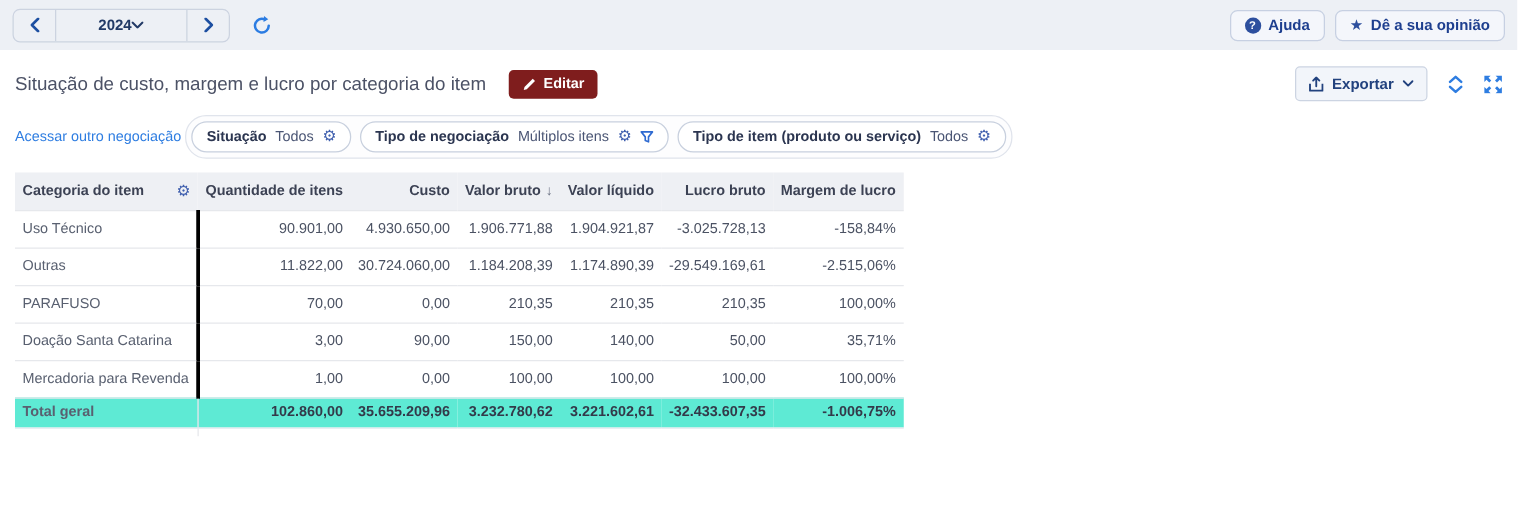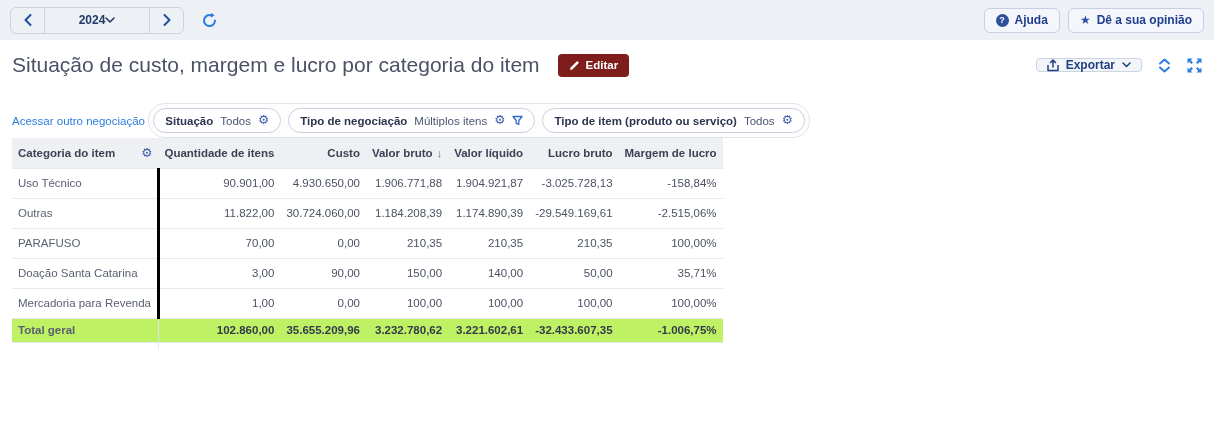--- a/index.html
+++ b/index.html
@@ -60,53 +60,53 @@
   .q-circle {
     width: 13px; height: 13px; border-radius: 50%;
     background: #2d4f9e; color: #fff;
     font-size: 9px; font-weight: 700;
     display: flex; align-items: center; justify-content: center;
   }
   .star { color: #2d4f9e; font-size: 12px; line-height: 1; }
   
   .content { padding: 0 12px; }
   .title-row { margin-top: 13px; display: flex; align-items: center; }
-  .page-title { font-size: 21px; font-weight: 400; color: #4c5266; }
+  .page-title { font-size: 15px; font-weight: 400; color: #4c5266; }
   .edit-btn {
     margin-left: 18px;
     background: #7f1d1d; color: #ffffff;
     border: none; border-radius: 4px;
     height: 23px; padding: 0 11px;
     font-size: 11.5px; font-weight: 600;
     display: flex; align-items: center; gap: 6px;
     cursor: pointer;
   }
   .title-controls { margin-left: auto; display: flex; align-items: center; gap: 16px; }
   .export-btn {
-    height: 14px;
+    height: 28px;
     display: flex; align-items: center; gap: 7px;
     padding: 0 10px;
     border: 1px solid #ccd4e2;
     border-radius: 4px;
     background: #f2f5fa;
     color: #22427e; font-weight: 600; font-size: 12px;
     cursor: pointer;
   }
   .blue-icon-btn { cursor: pointer; display: flex; align-items: center; }
   .report-link {
     display: inline-block;
     margin-top: 3px;
     color: #2e7de1;
     font-size: 11.5px;
     text-decoration: none;
     cursor: pointer;
   }
   
   .chips-wrap {
-    margin-top: 26px;
+    margin-top: 11px;
     display: inline-flex;
     gap: 7px;
     padding: 4px;
     border: 1px solid #e0e4ec;
     border-radius: 17px;
     background: #fdfdfe;
   }
   .chip {
     display: flex; align-items: center; gap: 7px;
     border: 1px solid #c8d0de;
@@ -116,20 +116,21 @@
     height: 25px;
     cursor: pointer;
     font-size: 11.5px;
   }
   .chip .chip-label { font-weight: 700; color: #2b3550; }
   .chip .chip-value { color: #4a5574; }
   .gear { color: #3f5fae; font-size: 12.5px; line-height: 1; cursor: pointer; }
   .funnel { display: flex; align-items: center; cursor: pointer; }
   
   table.report {
+    margin-top: 11px;
     border-collapse: collapse;
     width: 676px;
     table-layout: auto;
   }
   table.report th, table.report td { white-space: nowrap; }
   thead th {
     background: #eef0f4;
     height: 30px;
     font-size: 11.5px;
     font-weight: 700;
@@ -145,21 +146,21 @@
     height: 30px;
     font-size: 11.5px;
     padding: 0 6px;
     border-bottom: 1px solid #e6e8ec;
     color: #4b5263;
   }
   tbody tr:first-child td { border-top: 1px solid #e6e8ec; }
   td.cat { color: #596070; border-right: 3px solid #000000; width: 146px; }
   td.num, th.num-h { text-align: right; }
   tfoot td {
-    background: #bef264;
+    background: #5eead4;
     height: 24px;
     font-size: 11.5px;
     font-weight: 700;
     color: #333a4a;
     padding: 0 6px;
     border-bottom: 1px solid #e3e7ee;
   }
   tfoot td.cat { border-right: 1px solid #dfe3ea; }
   tfoot td.num { text-align: right; }
   .table-tail { height: 6px; border-left: 1px solid #e6e8ec; margin-left: 146px; width: 2px; }

